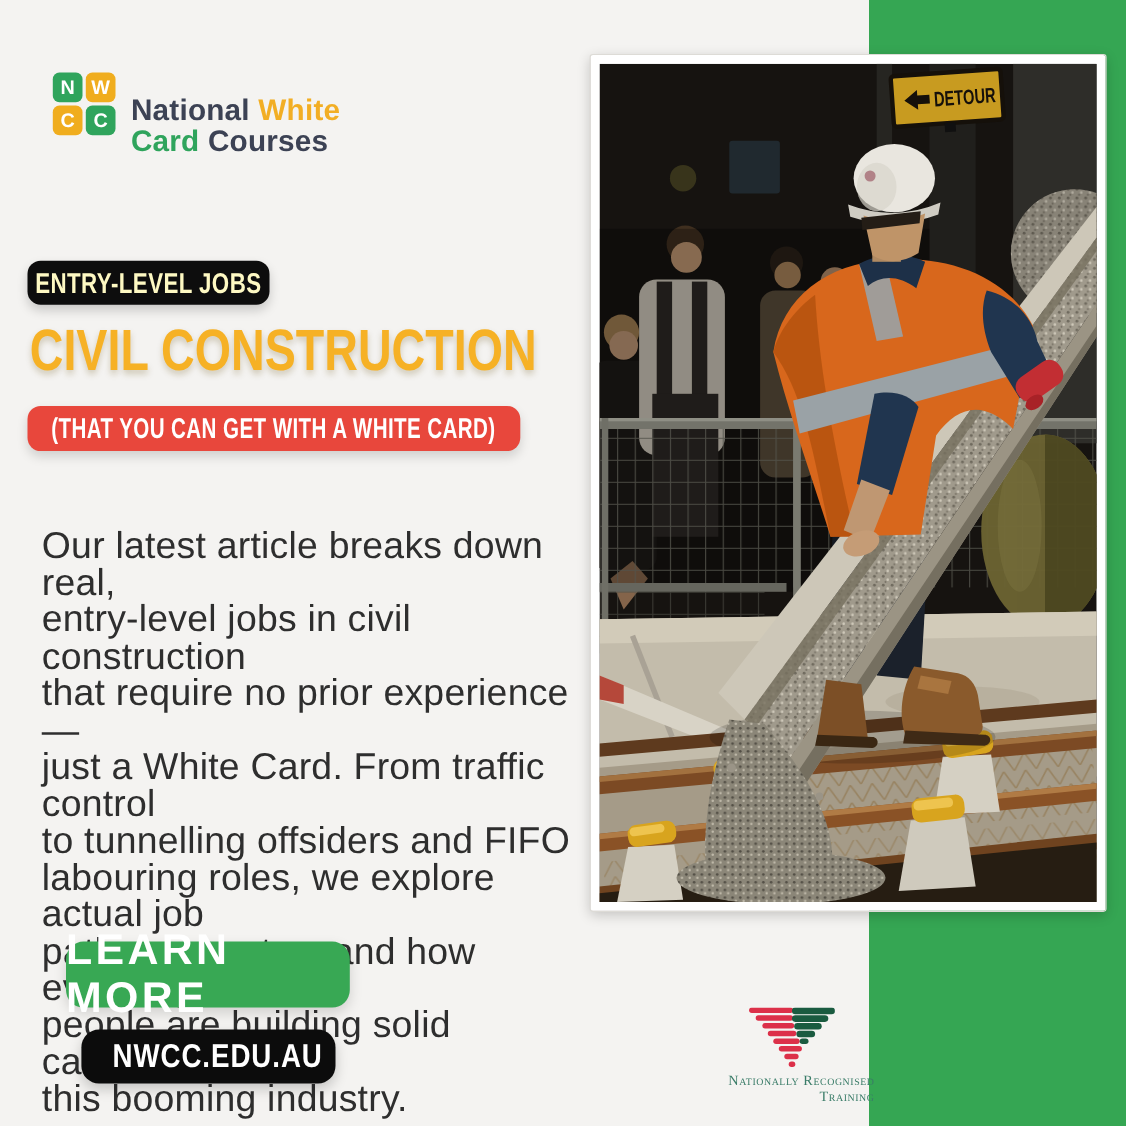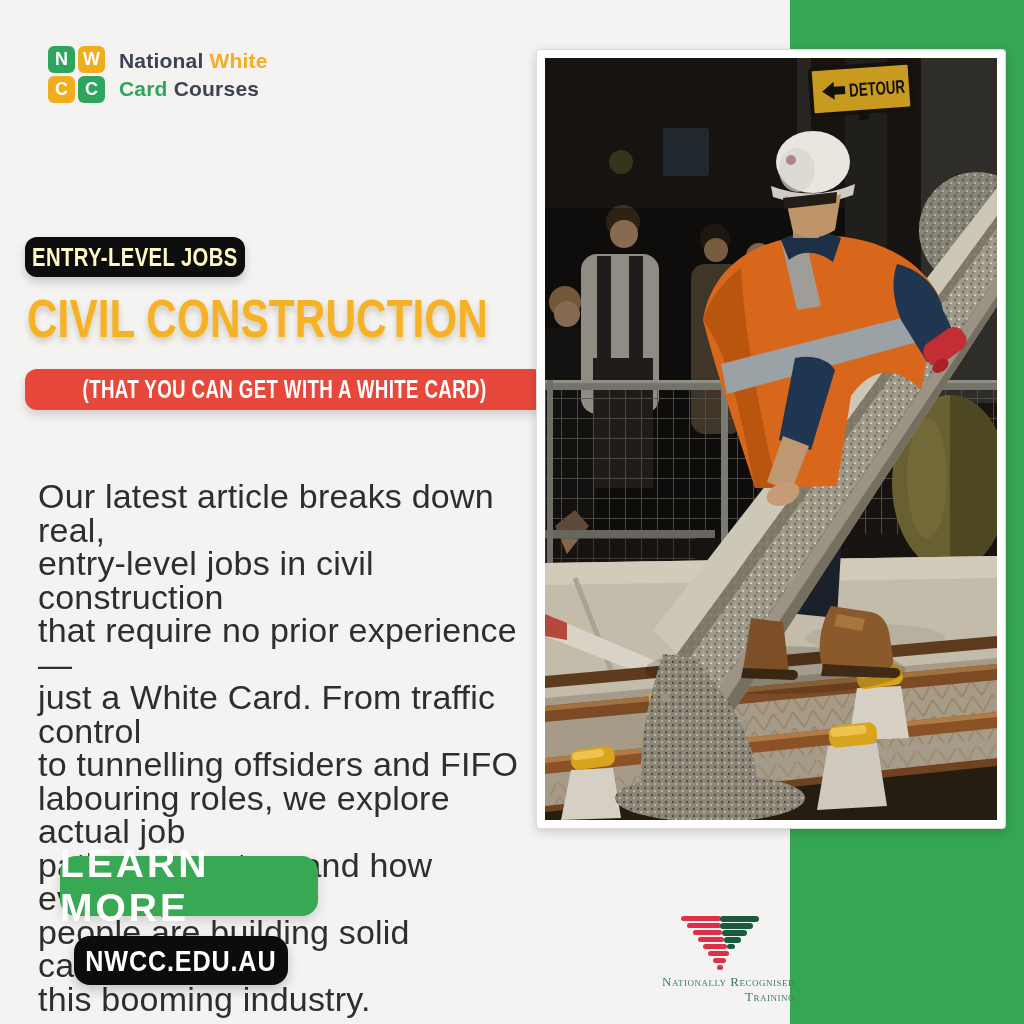--- a/index.html
+++ b/index.html
@@ -9,50 +9,50 @@
   
   .green-band{position:absolute;left:790px;top:0;width:234px;height:1024px;background:#35a653;}
 
   
   .brand{position:absolute;left:48px;top:46px;display:flex;align-items:center;gap:14px;}
   .tiles{display:grid;grid-template-columns:27px 27px;grid-auto-rows:27px;gap:3px;}
   .tile{display:flex;align-items:center;justify-content:center;border-radius:6px;color:#fff;
         font-weight:bold;font-size:18px;}
   .tile.g{background:#2fa45c;}
   .tile.y{background:#f0ad1e;}
-  .brand-name{font-weight:bold;font-size:21px;line-height:28px;letter-spacing:.2px;}
+  .brand-name{font-weight:bold;font-size:27px;line-height:28px;letter-spacing:.2px;margin-top:40px;}
   .brand-name .dark{color:#3c4254;}
   .brand-name .yel{color:#f2ae24;}
   .brand-name .grn{color:#2fa45c;}
 
   
   .cond{display:inline-block;transform:scaleX(.78);transform-origin:center;white-space:nowrap;
         font-weight:bold;letter-spacing:.5px;}
 
   .kicker-badge{position:absolute;left:25px;top:237px;width:220px;height:40px;background:#0d0d0d;
         border-radius:12px;display:flex;align-items:center;justify-content:center;color:#fef9c3;
         font-size:26px;box-shadow:0 5px 10px rgba(0,0,0,.18);}
   .title{position:absolute;left:27px;top:292px;margin:0;color:#f6b125;font-size:53px;line-height:1;
         font-weight:bold;white-space:nowrap;transform:scaleX(.8);transform-origin:left center;
         text-shadow:0 4px 7px rgba(100,75,10,.25);}
-  .sub-badge{position:absolute;left:25px;top:369px;width:520px;height:41px;background:#e8473c;
+  .sub-badge{position:absolute;left:25px;top:369px;width:448px;height:41px;background:#e8473c;
         border-radius:12px;display:flex;align-items:center;justify-content:center;color:#fff;
         font-size:26px;box-shadow:0 5px 10px rgba(0,0,0,.15);}
   .sub-badge .cond{transform:scaleX(.72);}
 
   .body-text{position:absolute;left:38px;top:480px;width:486px;margin:0;color:#2e2e2e;
         font-size:34px;line-height:33.5px;letter-spacing:.2px;white-space:pre-line;}
 
   .learn-more{position:absolute;left:60px;top:856px;width:258px;height:60px;background:#38a854;
         border-radius:16px;display:flex;align-items:center;justify-content:center;color:#fff;
         font-size:39px;font-weight:bold;letter-spacing:3px;cursor:pointer;
         box-shadow:0 5px 12px rgba(0,0,0,.15);}
   .website-badge{position:absolute;left:74px;top:936px;width:214px;height:49px;background:#0c0c0c;
         border-radius:16px;display:flex;align-items:center;justify-content:center;color:#fff;
-        font-size:30px;cursor:pointer;box-shadow:0 5px 12px rgba(0,0,0,.2);}
+        font-size:30px;cursor:pointer;box-shadow:0 5px 12px rgba(0,0,0,.2);padding-left:17px;}
   .website-badge .cond{transform:scaleX(.84);letter-spacing:1px;}
 
   
   .photo-card{position:absolute;left:537px;top:50px;width:468px;height:778px;margin:0;
         background:#fff;box-sizing:border-box;padding:8px;border-radius:2px;
         box-shadow:0 3px 12px rgba(0,0,0,.2);outline:1px solid #dddbd6;}
   .photo-card svg{display:block;width:452px;height:762px;}
 
   
   .nrt{position:absolute;left:645px;top:916px;width:150px;text-align:right;}

